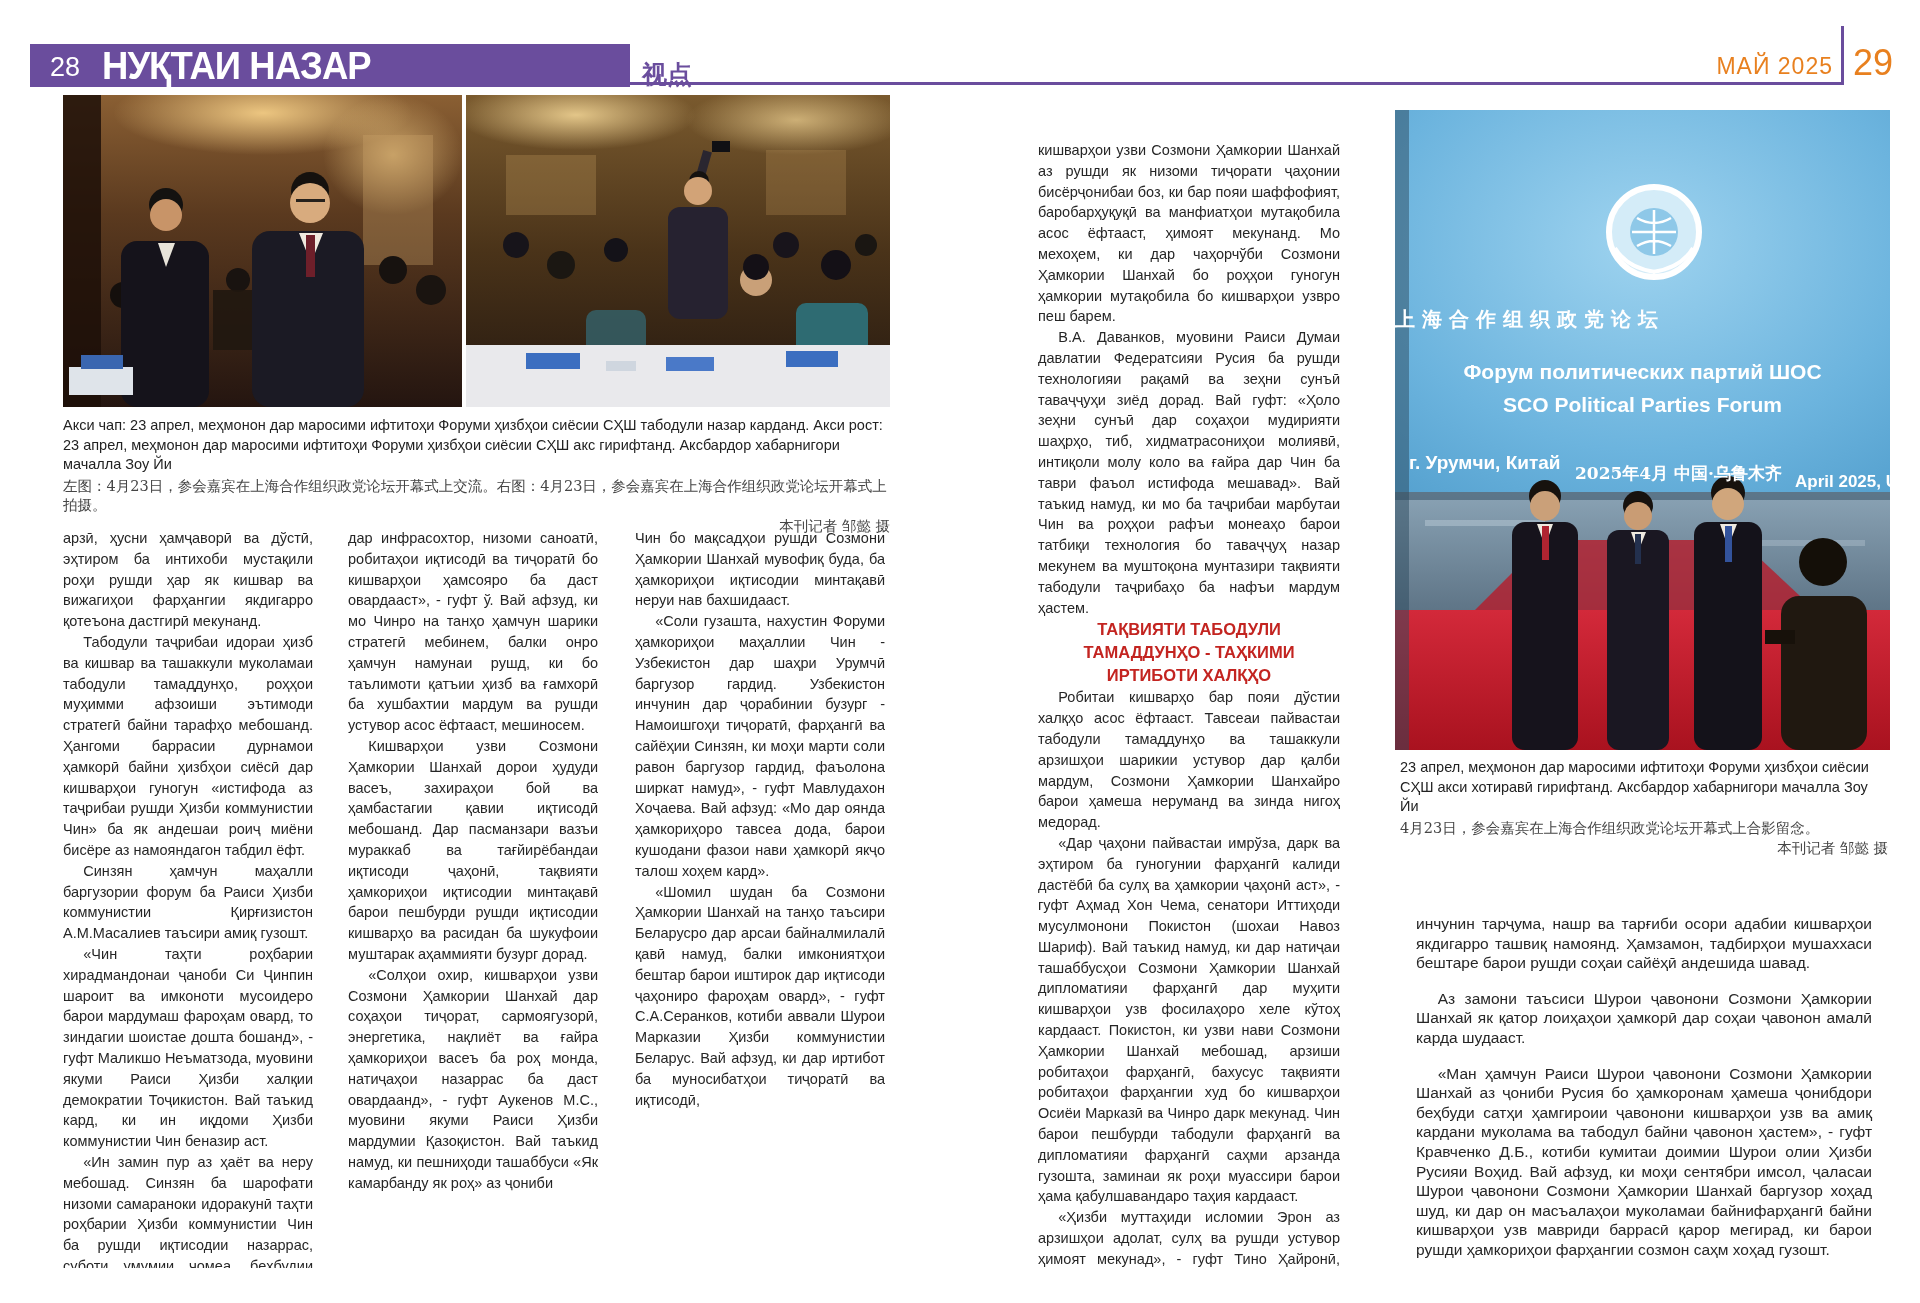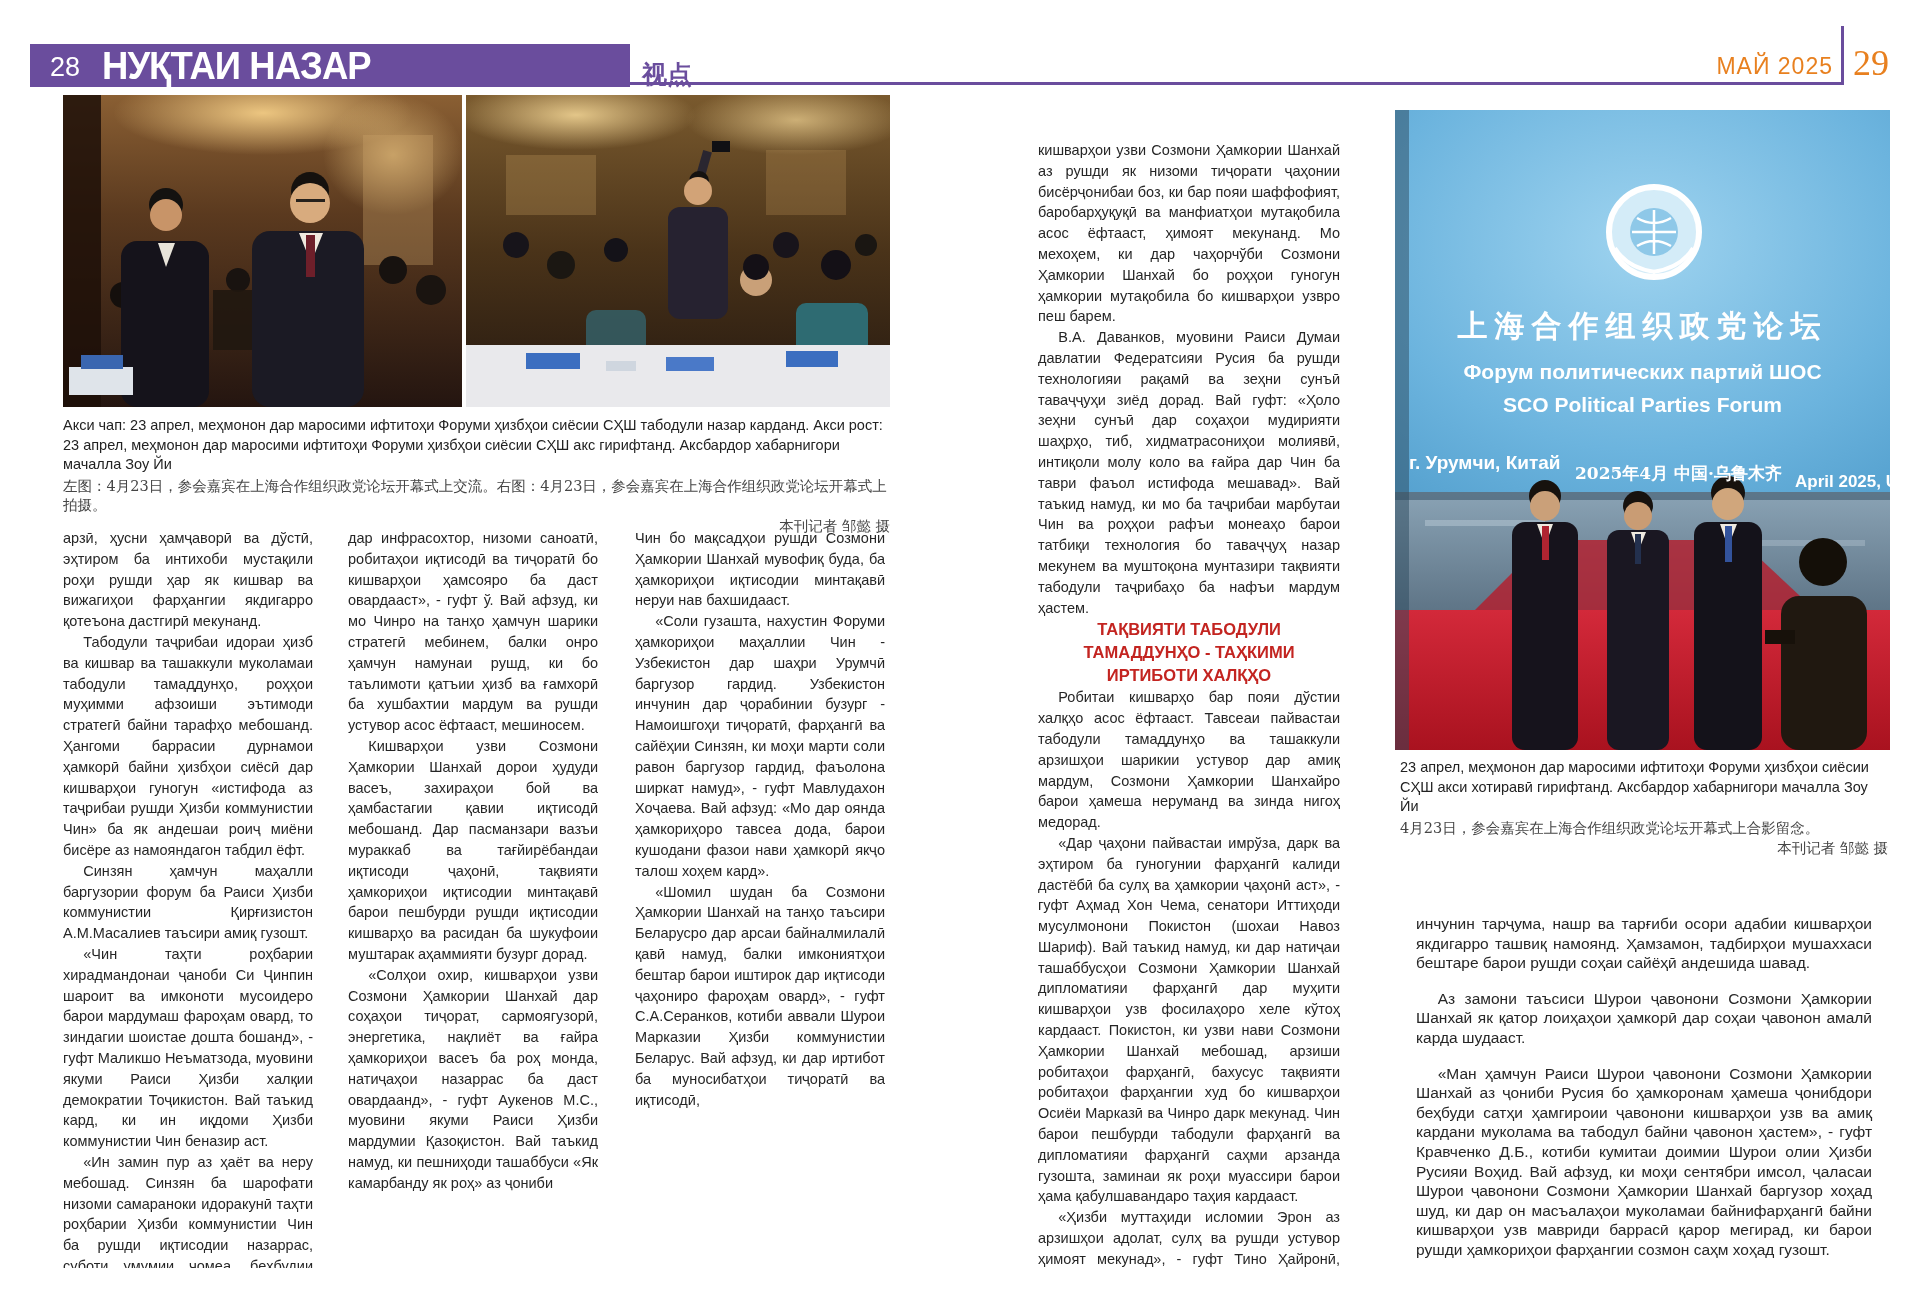--- a/index.html
+++ b/index.html
@@ -10,21 +10,21 @@
   .abs{position:absolute;}
 
   
   .banner{left:30px;top:44px;width:600px;height:43px;background:#6a4d9d;}
   .pageno-left{left:50px;top:52px;font-size:27px;color:#fff;}
   .section-title{left:102px;top:45px;font-size:38px;font-weight:bold;color:#fff;letter-spacing:-1px;transform:scaleX(.96);transform-origin:left;}
   .section-title-cn{left:642px;top:58px;font-size:25px;color:#6a4d9d;font-family:"DejaVu Serif",serif;font-weight:bold;}
   .hrule{left:630px;top:82px;width:1211px;height:3px;background:#6a4d9d;}
   .vrule{left:1841px;top:26px;width:3px;height:59px;background:#6a4d9d;}
   .issue{left:1640px;top:53px;width:193px;text-align:right;font-size:23px;color:#e8801f;letter-spacing:1px;}
-  .pageno-right{left:1853px;top:42px;font-size:36px;color:#e8801f;font-family:Liberation Serif, serif;}
+  .pageno-right{left:1853px;top:42px;font-size:36px;color:#e8801f;}
 
   
   .photoA{left:63px;top:95px;width:399px;height:312px;overflow:hidden;}
   .photoB{left:466px;top:95px;width:424px;height:312px;overflow:hidden;}
   .photoC{left:1395px;top:110px;width:495px;height:640px;overflow:hidden;}
   .photoC .ov{position:absolute;color:#fff;white-space:nowrap;}
 
   
   .caption28{left:63px;top:416px;width:827px;font-size:14.5px;line-height:19.5px;color:#222;}
   .caption29{left:1400px;top:758px;width:488px;font-size:14.5px;line-height:19.5px;color:#222;}
@@ -172,21 +172,21 @@
 <div class="abs col" id="c3">
   <p class="cont">Чин бо мақсадҳои рушди Созмони Ҳамкории Шанхай мувофиқ буда, ба ҳамкориҳои иқтисодии минтақавӣ неруи нав бахшидааст.</p>
   <p>«Соли гузашта, нахустин Форуми ҳамкориҳои маҳаллии Чин - Узбекистон дар шаҳри Урумчӣ баргузор гардид. Узбекистон инчунин дар ҷорабинии бузург - Намоишгоҳи тиҷоратӣ, фарҳангӣ ва сайёҳии Синзян, ки моҳи марти соли равон баргузор гардид, фаъолона ширкат намуд», - гуфт Мавлудахон Хоҷаева. Вай афзуд: «Мо дар оянда ҳамкориҳоро тавсеа дода, барои кушодани фазои нави ҳамкорӣ якҷо талош хоҳем кард».</p>
   <p>«Шомил шудан ба Созмони Ҳамкории Шанхай на танҳо таъсири Беларусро дар арсаи байналмилалӣ қавӣ намуд, балки имкониятҳои бештар барои иштирок дар иқтисоди ҷаҳониро фароҳам овард», - гуфт С.А.Серанков, котиби аввали Шурои Марказии Ҳизби коммунистии Беларус. Вай афзуд, ки дар иртибот ба муносибатҳои тиҷоратӣ ва иқтисодӣ,</p>
 </div>
 
 <div class="abs col" id="c4">
   <p class="cont">кишварҳои узви Созмони Ҳамкории Шанхай аз рушди як низоми тиҷорати ҷаҳонии бисёрҷонибаи боз, ки бар пояи шаффофият, баробарҳуқуқӣ ва манфиатҳои мутақобила асос ёфтааст, ҳимоят мекунанд. Мо мехоҳем, ки дар чаҳорчўби Созмони Ҳамкории Шанхай бо роҳҳои гуногун ҳамкории мутақобила бо кишварҳои узвро пеш барем.</p>
   <p>В.А. Даванков, муовини Раиси Думаи давлатии Федератсияи Русия ба рушди технологияи рақамӣ ва зеҳни сунъӣ таваҷҷуҳи зиёд дорад. Вай гуфт: «Ҳоло зеҳни сунъӣ дар соҳаҳои мудирияти шаҳрҳо, тиб, хидматрасониҳои молиявӣ, интиқоли молу коло ва ғайра дар Чин ба таври фаъол истифода мешавад». Вай таъкид намуд, ки мо ба таҷрибаи марбутаи Чин ва роҳҳои рафъи монеаҳо барои татбиқи технология бо таваҷҷуҳ назар мекунем ва муштоқона мунтазири тақвияти табодули таҷрибаҳо ба нафъи мардум ҳастем.</p>
   <p class="redhead">ТАҚВИЯТИ ТАБОДУЛИ ТАМАДДУНҲО - ТАҲКИМИ ИРТИБОТИ ХАЛҚҲО</p>
-  <p>Робитаи кишварҳо бар пояи дўстии халқҳо асос ёфтааст. Тавсеаи пайвастаи табодули тамаддунҳо ва ташаккули арзишҳои шарикии устувор дар амиқ мардум, Созмони Ҳамкории Шанхайро барои ҳамеша неруманд ва зинда нигоҳ медорад.</p>
+  <p>Робитаи кишварҳо бар пояи дўстии халқҳо асос ёфтааст. Тавсеаи пайвастаи табодули тамаддунҳо ва ташаккули арзишҳои шарикии устувор дар қалби мардум, Созмони Ҳамкории Шанхайро барои ҳамеша неруманд ва зинда нигоҳ медорад.</p>
   <p>«Дар ҷаҳони пайвастаи имрўза, дарк ва эҳтиром ба гуногунии фарҳангӣ калиди дастёбӣ ба сулҳ ва ҳамкории ҷаҳонӣ аст», - гуфт Аҳмад Хон Чема, сенатори Иттиҳоди мусулмонони Покистон (шохаи Навоз Шариф). Вай таъкид намуд, ки дар натиҷаи ташаббусҳои Созмони Ҳамкории Шанхай дипломатияи фарҳангӣ дар муҳити кишварҳои узв фосилаҳоро хеле кўтоҳ кардааст. Покистон, ки узви нави Созмони Ҳамкории Шанхай мебошад, арзиши робитаҳои фарҳангӣ, бахусус тақвияти робитаҳои фарҳангии худ бо кишварҳои Осиёи Марказӣ ва Чинро дарк мекунад. Чин барои пешбурди табодули фарҳангӣ ва дипломатияи фарҳангӣ саҳми арзанда гузошта, заминаи як роҳи муассири барои ҳама қабулшавандаро таҳия кардааст.</p>
   <p>«Ҳизби муттаҳиди исломии Эрон аз арзишҳои адолат, сулҳ ва рушди устувор ҳимоят мекунад», - гуфт Тино Ҳайронӣ, муовини Дабири кулли Ҳизби муттаҳиди исломии Эрон дар умури байналмилалӣ. Вай таъкид кард, ки агар ба таърих назар андозем, Чин ва Эрон дар Роҳи қадимаи абрешим ба якдигар шинос шуданд ва аз якдигар омўхтанд. Имрўз, мо ин форумро дар ҳавзаи аслии Камарбанди иқтисодии Роҳи абрешим баргузор мекунем, ки як фурсати нав барои тақвияти ҳамкориҳои фарҳангӣ ва табодули таҷриба фароҳам оварда, ки пойгоҳи мусоид барои рушди бештар мебошад.</p>
 
 </div>
 
 <div class="abs photoC">
   <svg width="495" height="640" viewBox="0 0 495 640" style="position:absolute;left:0;top:0;">
     <defs>
       <radialGradient id="gC" cx=".5" cy=".35" r=".9">
         <stop offset="0" stop-color="#9ed3ef"></stop>
@@ -236,21 +236,21 @@
     <polygon points="325,414 342,414 333,437" fill="#efeae0"></polygon>
       <rect x="330" y="416" width="7" height="36" fill="#33539c"></rect>
 
     <circle cx="428" cy="452" r="24" fill="#140f08"></circle>
     <rect x="386" y="486" width="86" height="154" rx="18" fill="#201810"></rect>
     <rect x="370" y="520" width="30" height="14" fill="#17110a"></rect>
 
     <rect x="0" y="0" width="14" height="640" fill="#2c4a5e" opacity=".5"></rect>
   </svg>
 
-  <div class="ov" style="left:0;width:495px;top:196px;text-align:center;font-size:30px;letter-spacing:7px;font-weight:bold;font-family:'DejaVu Serif',serif;">上海合作组织政党论坛</div>
+  <div class="ov" style="left:0;width:495px;top:196px;text-align:left;font-size:20px;letter-spacing:7px;font-weight:bold;font-family:'DejaVu Serif',serif;">上海合作组织政党论坛</div>
   <div class="ov" style="left:0;width:495px;top:283px;text-align:center;font-size:21px;font-weight:bold;">SCO Political Parties Forum</div>
   <div class="ov" style="left:0;width:495px;top:250px;text-align:center;font-size:21px;font-weight:bold;">Форум политических партий ШОС</div>
   <div class="ov" style="left:14px;top:342px;font-size:19px;font-weight:bold;">г. Урумчи, Китай</div>
   <div class="ov" style="left:180px;top:352px;font-size:17px;font-weight:bold;font-family:'DejaVu Serif',serif;text-align:center;">2025年4月 中国·乌鲁木齐</div>
   <div class="ov" style="left:400px;top:362px;font-size:17px;font-weight:bold;">April 2025, Uru</div>
 </div>
 
 <div class="abs caption29">
   <div>23 апрел, меҳмонон дар маросими ифтитоҳи Форуми ҳизбҳои сиёсии СҲШ акси хотиравӣ гирифтанд. Аксбардор хабарнигори мачалла Зоу Йи</div>
   <div class="cn-cap">4月23日，参会嘉宾在上海合作组织政党论坛开幕式上合影留念。</div>

